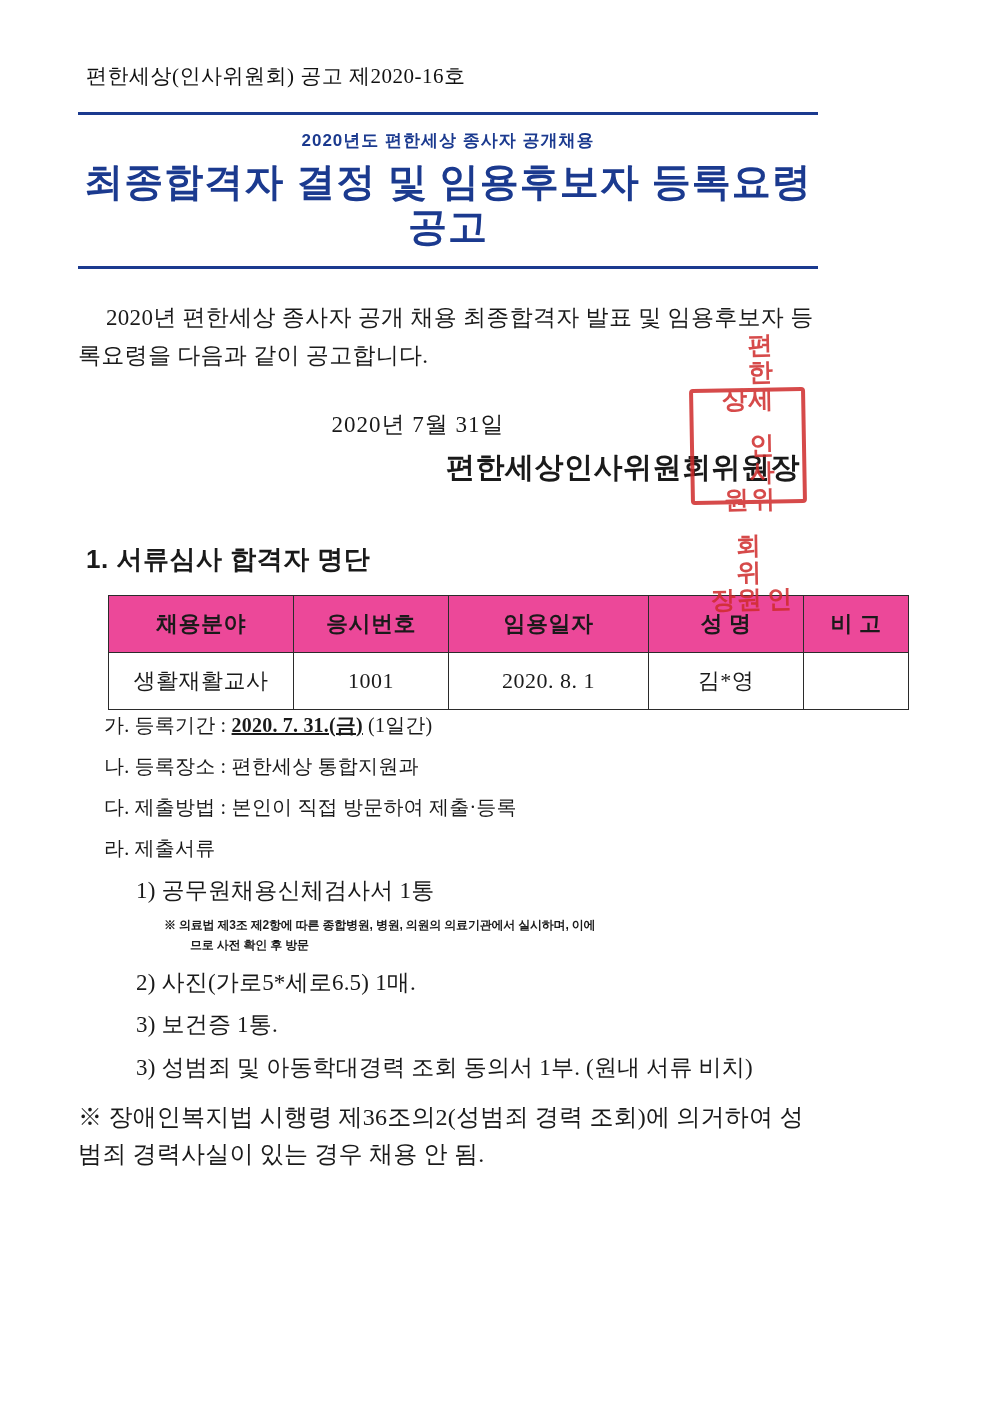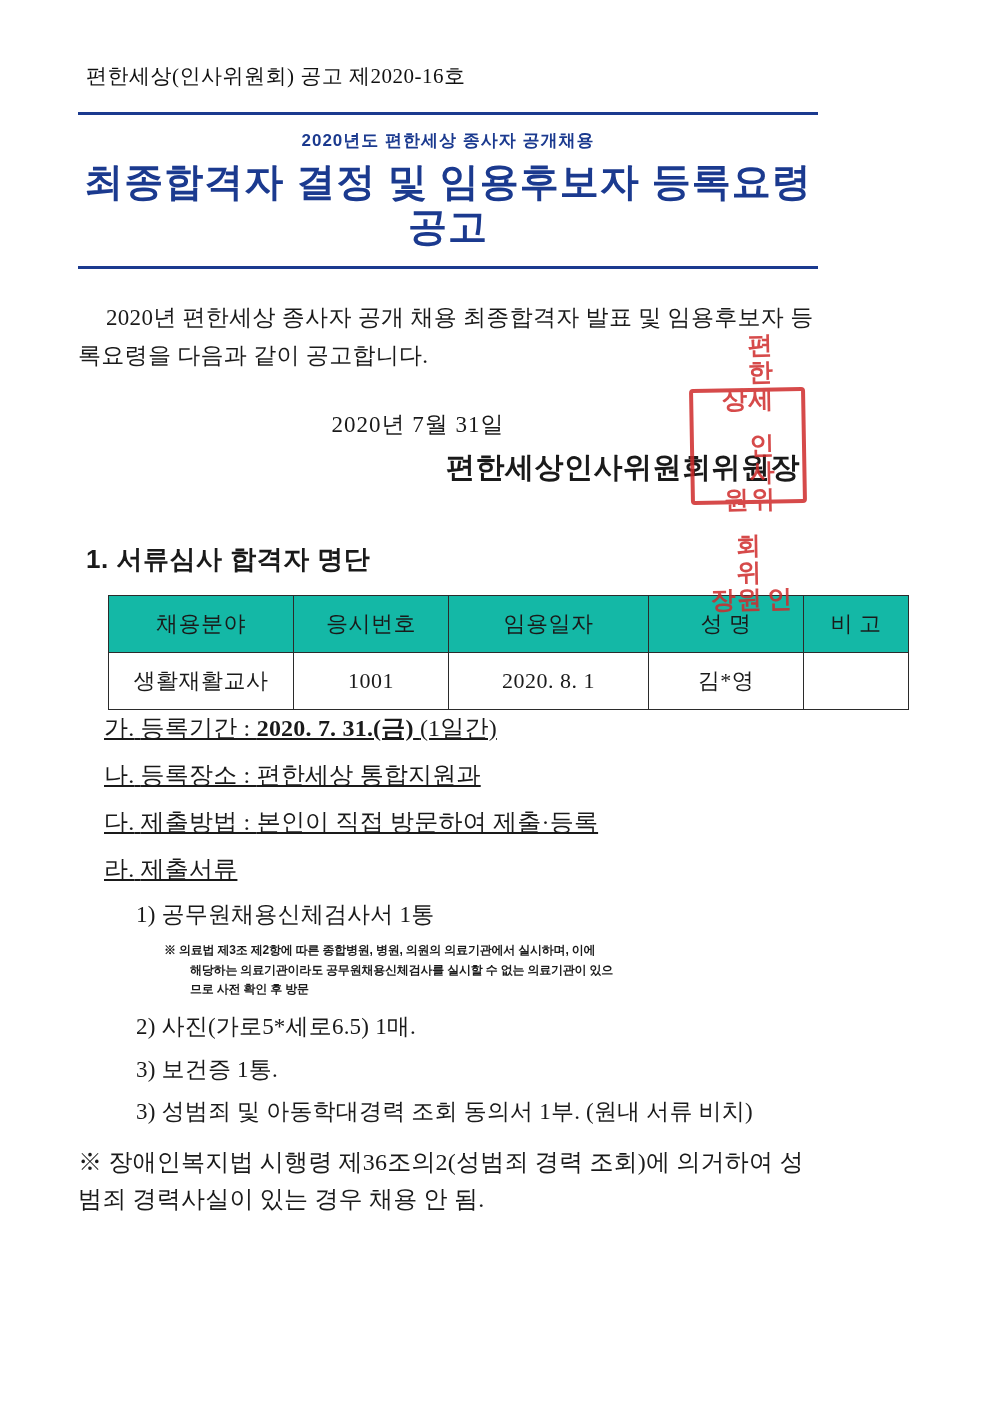--- a/index.html
+++ b/index.html
@@ -137,39 +137,38 @@
   }
   table.result-table th,
   table.result-table td {
     border: 1px solid #2b2b2b;
     height: 54px;
     text-align: center;
     font-size: 22px;
     letter-spacing: 0.5px;
   }
   table.result-table thead th {
-    background: #14b8a6;
-    font-weight: normal;
+    background: #ec4899;
+    font-weight: bold;
   }
   table.result-table td {
     background: #ffffff;
   }
   col.c1 { width: 185px; }
   col.c2 { width: 155px; }
   col.c3 { width: 200px; }
   col.c4 { width: 155px; }
   col.c5 { width: 105px; }
 
   
   .item {
-    font-size: 24px;
+    font-size: 20px;
     line-height: 1.55;
     margin: 0 0 10px 26px;
     letter-spacing: 0.2px;
-    text-decoration: underline;
   }
   .underline {
     text-decoration: underline;
     font-weight: bold;
   }
   .item-sub {
     font-size: 23px;
     line-height: 1.5;
     margin: 0 0 8px 58px;
     letter-spacing: 0.2px;
@@ -278,21 +277,20 @@
 
   <div class="item">
     <span>라.</span>
     <span>제출서류</span>
   </div>
 
   <div class="item-sub">1) 공무원채용신체검사서  1통</div>
 
   <div class="note">
     <span class="hang first">※  의료법 제3조 제2항에 따른 종합병원, 병원, 의원의 의료기관에서 실시하며, 이에</span>
-    <span class="hang">해당하는 의료기관이라도 공무원채용신체검사를 실시할 수 없는 의료기관이 있으</span>
     <span class="hang">므로 사전 확인 후 방문</span>
   </div>
 
   <div class="item-sub">2) 사진(가로5*세로6.5) 1매.</div>
   <div class="item-sub">3) 보건증  1통.</div>
   <div class="item-sub">3) 성범죄 및 아동학대경력 조회 동의서 1부. (원내 서류 비치)</div>
 
   <p class="footnote">※ 장애인복지법 시행령 제36조의2(성범죄 경력 조회)에 의거하여 성범죄 경력사실이 있는 경우 채용 안 됨.</p>
 
 </div>

